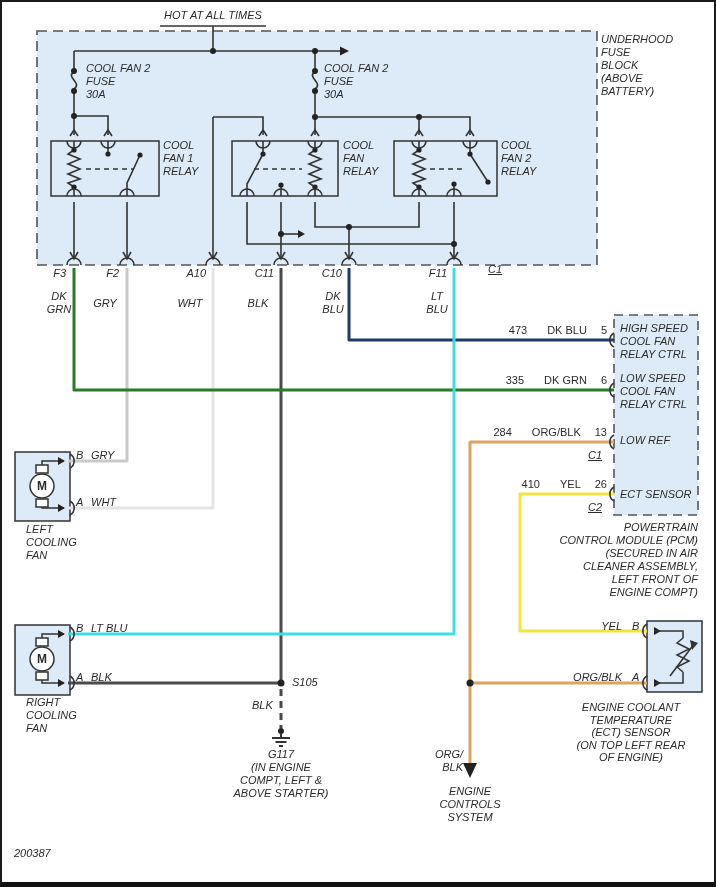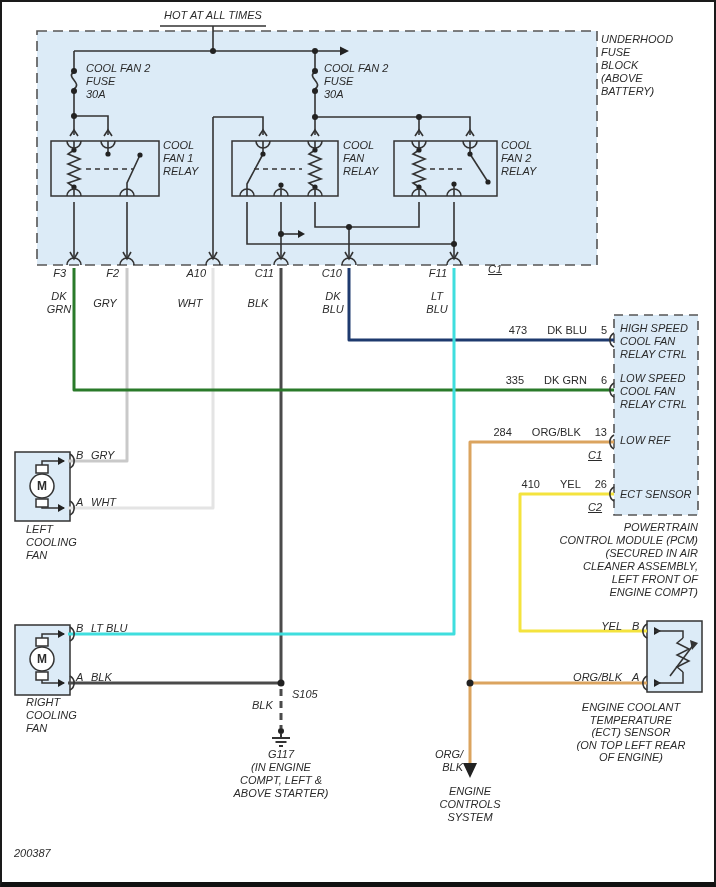--- a/index.html
+++ b/index.html
@@ -307,21 +307,21 @@
 
   <div class="t" style="left:74px;top:620px;">B</div>
   <div class="t" style="left:89px;top:620px;">LT BLU</div>
   <div class="t" style="left:74px;top:669px;">A</div>
   <div class="t" style="left:89px;top:669px;">BLK</div>
   <div class="motor" style="left:40px;top:650px;">M</div>
   <div class="t" style="left:24px;top:694px;">RIGHT
 COOLING
 FAN</div>
 
-  <div class="t" style="left:290px;top:674px;margin-top:12px;">S105</div>
+  <div class="t" style="left:290px;top:674px;">S105</div>
   <div class="t" style="left:250px;top:697px;">BLK</div>
   <div class="t ctr" style="left:279px;top:746px;">G117
 (IN ENGINE
 COMPT, LEFT &amp;
 ABOVE STARTER)</div>
 
   <div class="t rt" style="left:427px;top:702px;width:34px;margin-top:44px;">ORG/
 BLK</div>
   <div class="t ctr" style="left:468px;top:783px;">ENGINE
 CONTROLS

